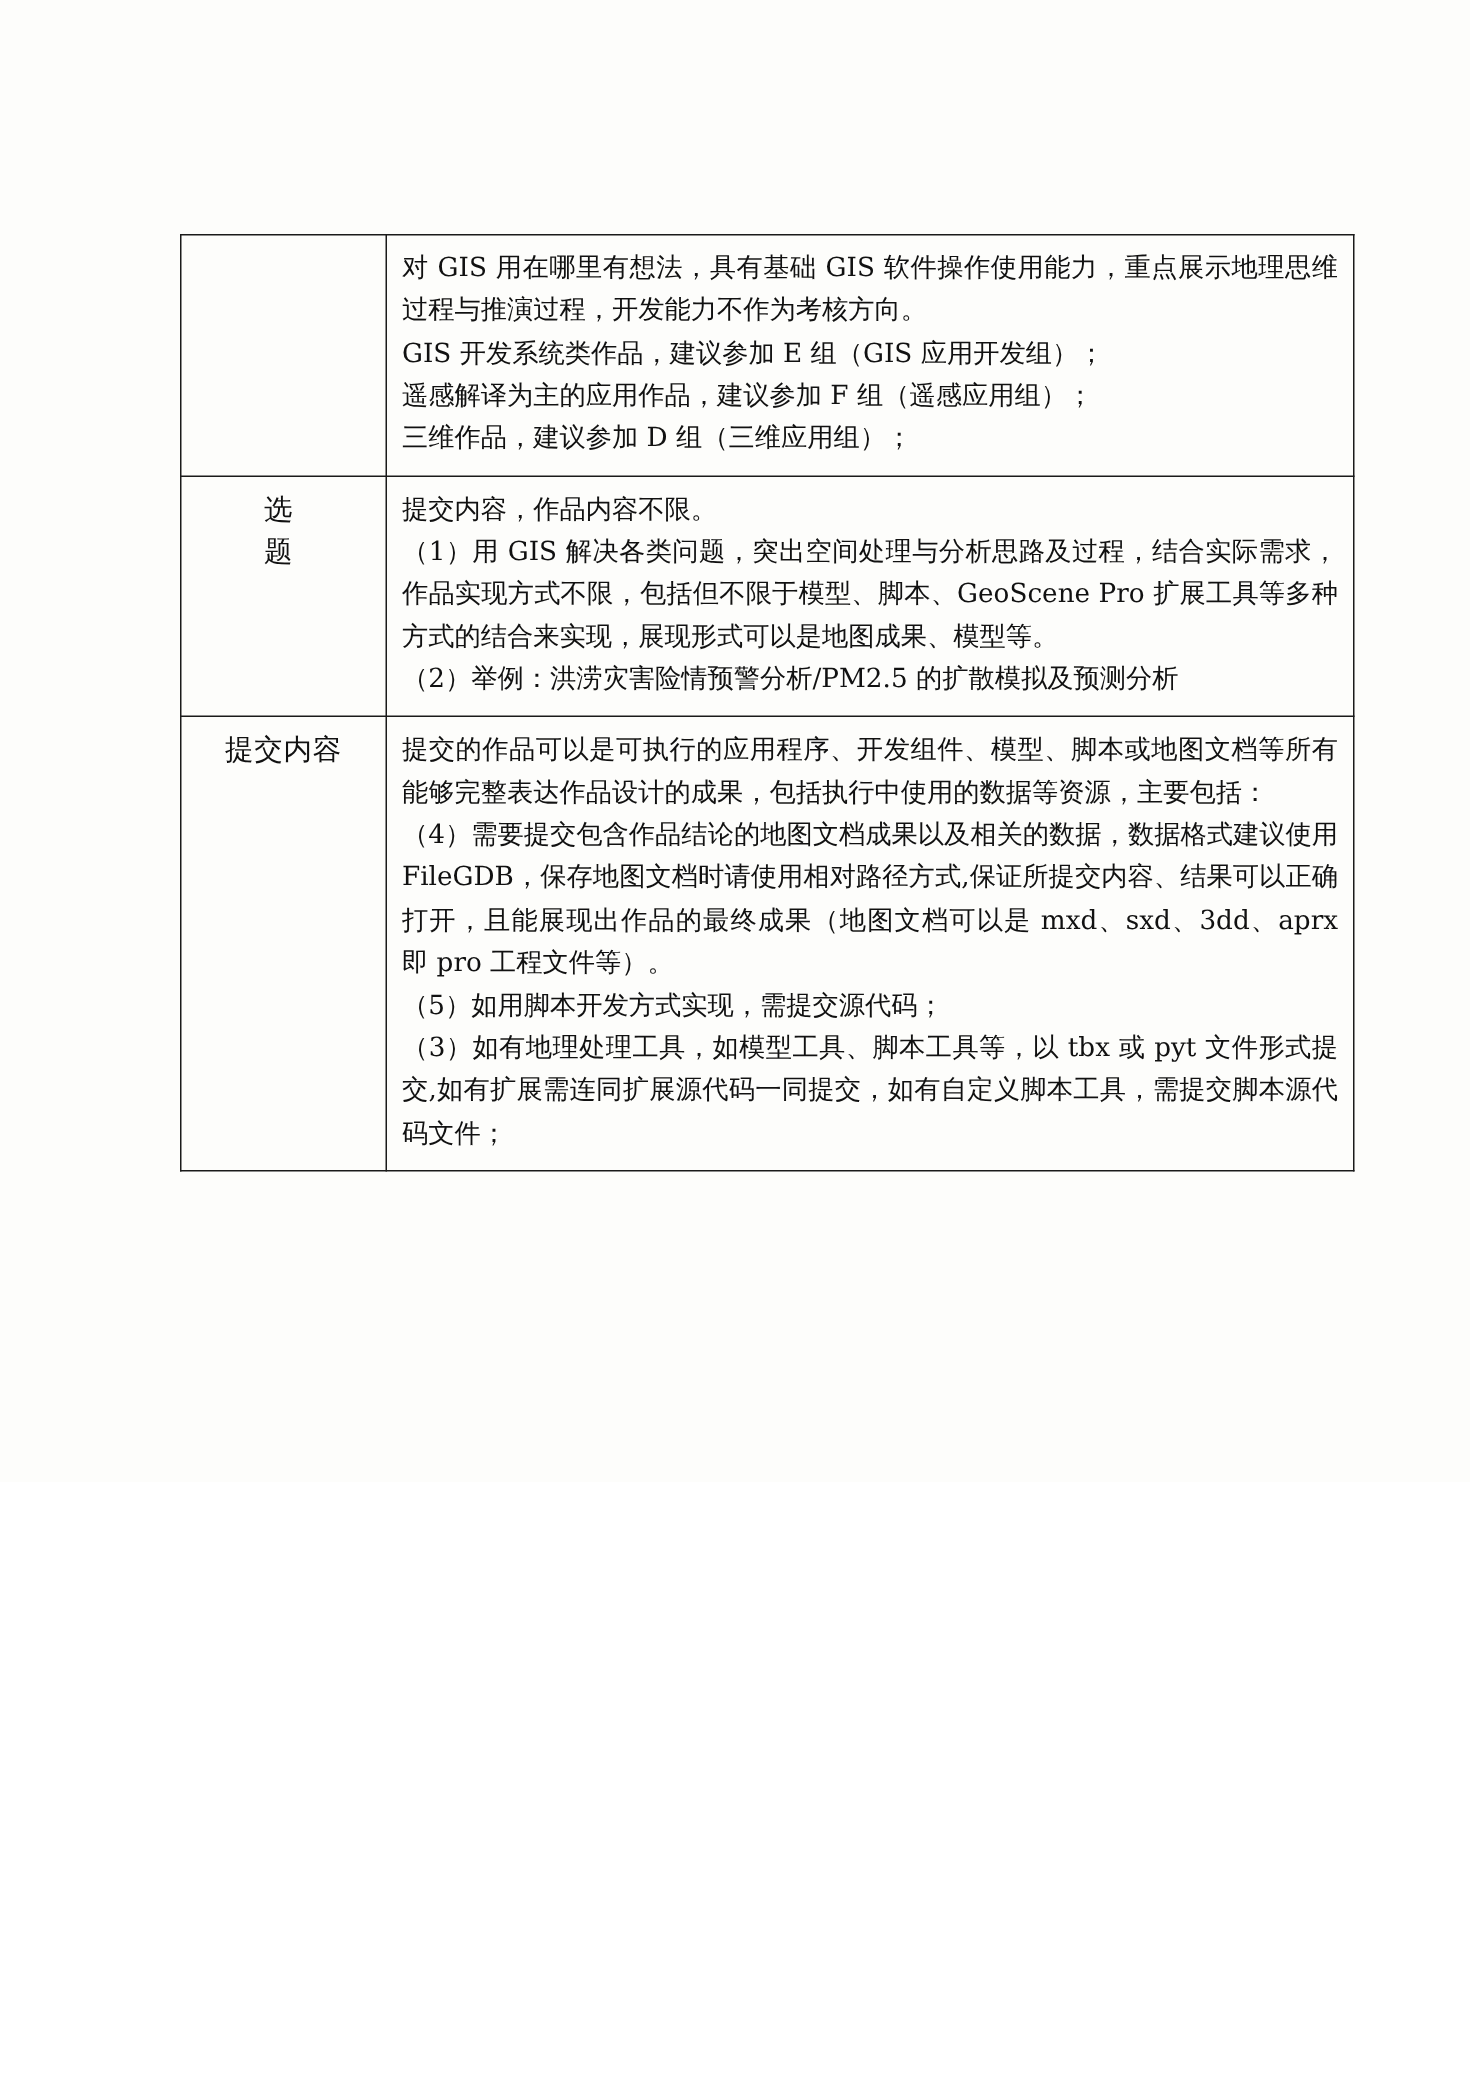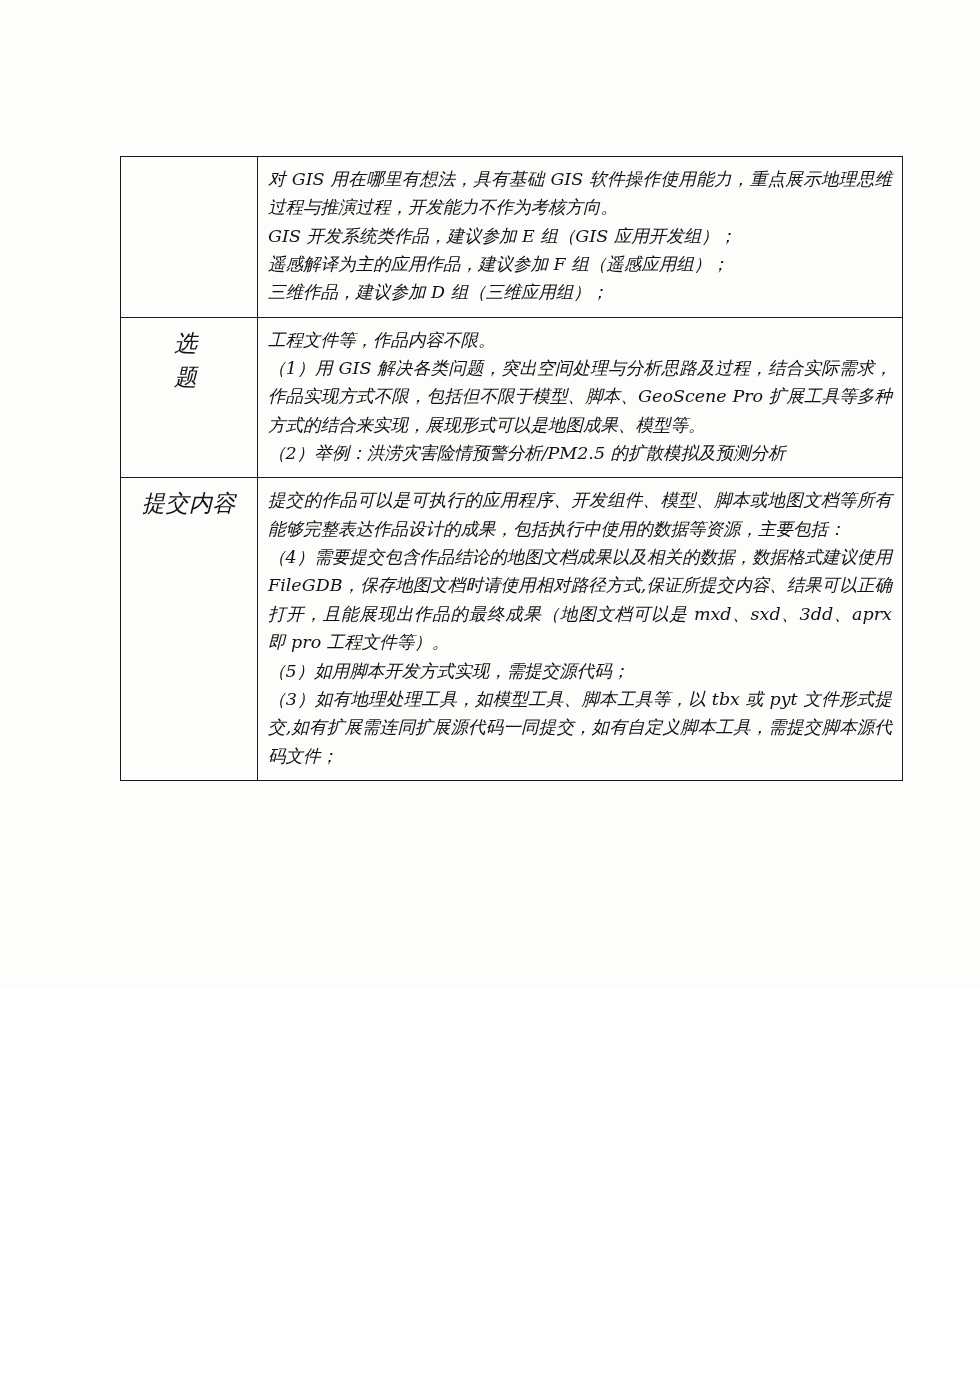--- a/index.html
+++ b/index.html
@@ -8,21 +8,20 @@
     background: #ffffff;
   }
   .page {
     width: 980px;
     height: 988px;
     position: relative;
     background: #fdfdfb;
     font-family: "DejaVu Serif", "Liberation Serif", serif;
     box-sizing: border-box;
     overflow: hidden;
-    font-style: italic;
   }
   .doc-table {
     position: absolute;
     left: 120px;
     top: 156px;
     width: 740px;
     border-collapse: collapse;
     table-layout: fixed;
   }
   .doc-table td {
@@ -32,21 +31,21 @@
   }
   .col-label {
     width: 116px;
     text-align: center;
     vertical-align: middle;
   }
   .col-body {
     width: 624px;
   }
   .label-text {
-    font-size: 23px;
+    font-size: 19px;
     line-height: 1.5;
     color: #111;
     font-family: "DejaVu Serif", "Liberation Serif", serif;
     letter-spacing: 0.5px;
   }
   .label-spaced {
     letter-spacing: 14px;
     padding-left: 7px;
   }
   .body-text {
@@ -98,21 +97,21 @@
             <p>三维作品，建议参加 D 组（三维应用组）；</p>
           </div>
         </td>
       </tr>
       <tr>
         <td class="col-label">
           <div class="label-text label-spaced">选　　题</div>
         </td>
         <td class="col-body">
           <div class="body-text">
-            <p>工程文件等，作品内容不限。</p>
+            <p>提交内容，作品内容不限。</p>
             <p>（1）用 GIS 解决各类问题，突出空间处理与分析思路及过程，结合实际需求，作品实现方式不限，包括但不限于模型、脚本、GeoScene Pro 扩展工具等多种方式的结合来实现，展现形式可以是地图成果、模型等。</p>
             <p>（2）举例：洪涝灾害险情预警分析/PM2.5 的扩散模拟及预测分析</p>
           </div>
         </td>
       </tr>
       <tr>
         <td class="col-label">
           <div class="label-text">提交内容</div>
         </td>
         <td class="col-body pad-top">

